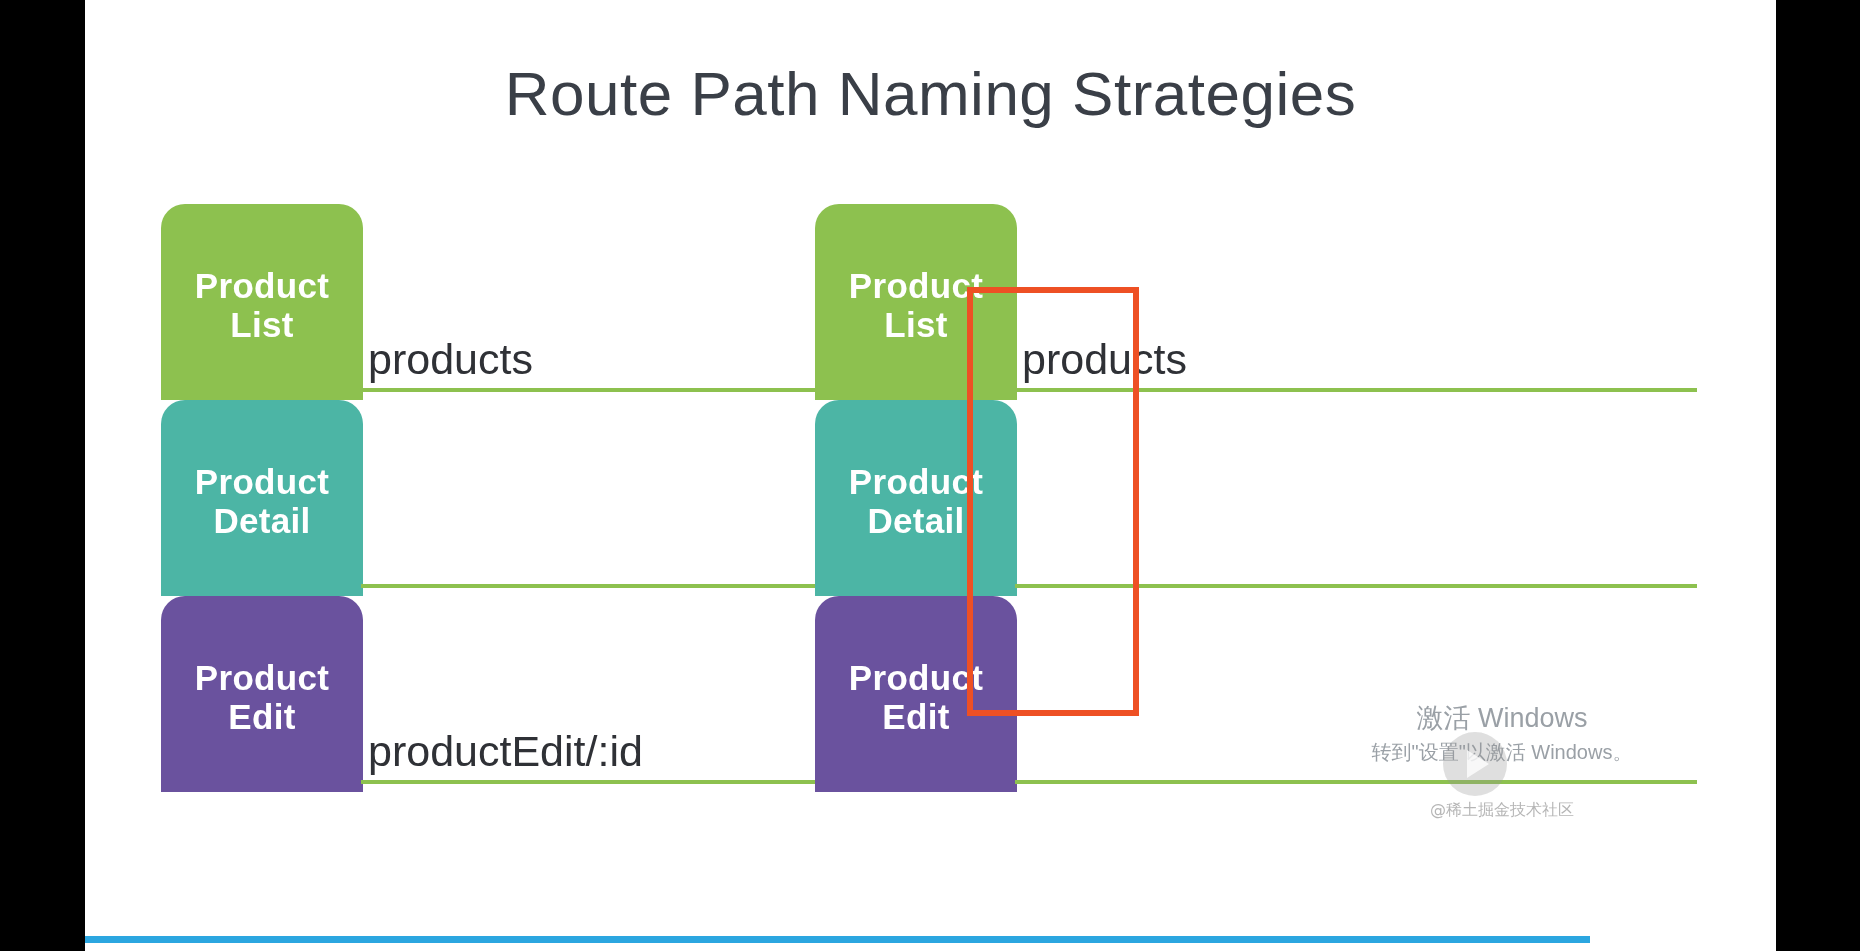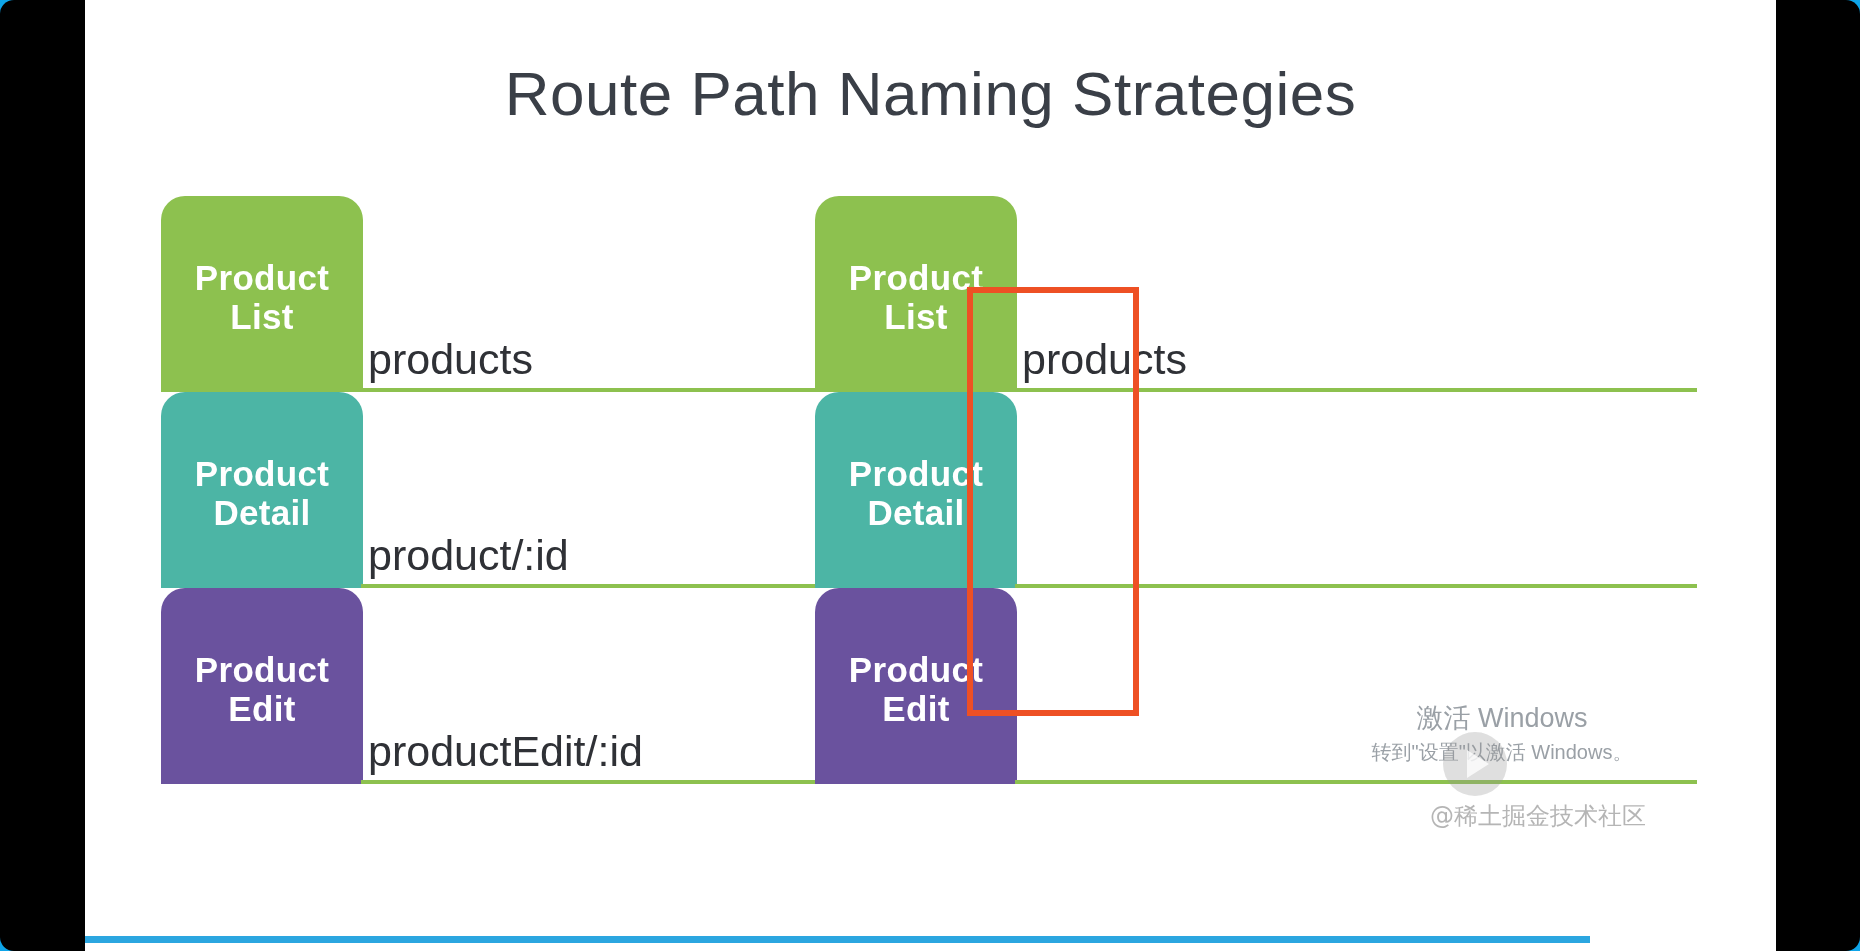--- a/index.html
+++ b/index.html
@@ -12,20 +12,21 @@
     height: 951px;
     overflow: hidden;
     font-family: "DejaVu Sans", sans-serif;
   }
 
   #viewport {
     position: relative;
     width: 1860px;
     height: 951px;
     background: #0ea5e9;
+    border-radius: 23px;
   }
 
   
   .letterbox-left {
     position: absolute;
     left: 0; top: 0;
     width: 85px; height: 951px;
     background: #000000;
     border-top-left-radius: 14px;
     border-bottom-left-radius: 14px;
@@ -71,21 +72,21 @@
   .column.right { left: 730px; width: 760px; }
 
   .route-row {
     position: relative;
     height: 196px;
   }
 
   .node-block {
     position: absolute;
     left: 0;
-    top: 0;
+    top: 8px;
     width: 202px;
     height: 196px;
     border-top-left-radius: 24px;
     border-top-right-radius: 24px;
     box-sizing: border-box;
     display: flex;
     align-items: center;
     justify-content: center;
     padding: 6px 10px 0 10px;
   }
@@ -181,21 +182,21 @@
     border-bottom: 14px solid transparent;
     margin-left: 6px;
   }
 
   
   .site-watermark {
     position: absolute;
     left: 1345px;
     top: 800px;
     font-family: "DejaVu Sans", sans-serif;
-    font-size: 24px;
+    font-size: 16px;
     color: rgba(120,120,120,0.55);
     white-space: nowrap;
     user-select: none;
     text-align: center;
   }
 
   
   .progress-track {
     position: absolute;
     left: 85px;
@@ -237,21 +238,20 @@
         <div class="path-line"></div>
       </div>
 
       <div class="route-row">
         <div class="node-block" style="background:#4CB5A5;">
           <div class="node-label">
             <span>Product</span><br>
             <span>Detail</span>
           </div>
         </div>
-        <div class="path-text">product/:id</div>
         <div class="path-line"></div>
       </div>
 
       <div class="route-row">
         <div class="node-block" style="background:#6A529E;">
           <div class="node-label">
             <span>Product</span><br>
             <span>Edit</span>
           </div>
         </div>

